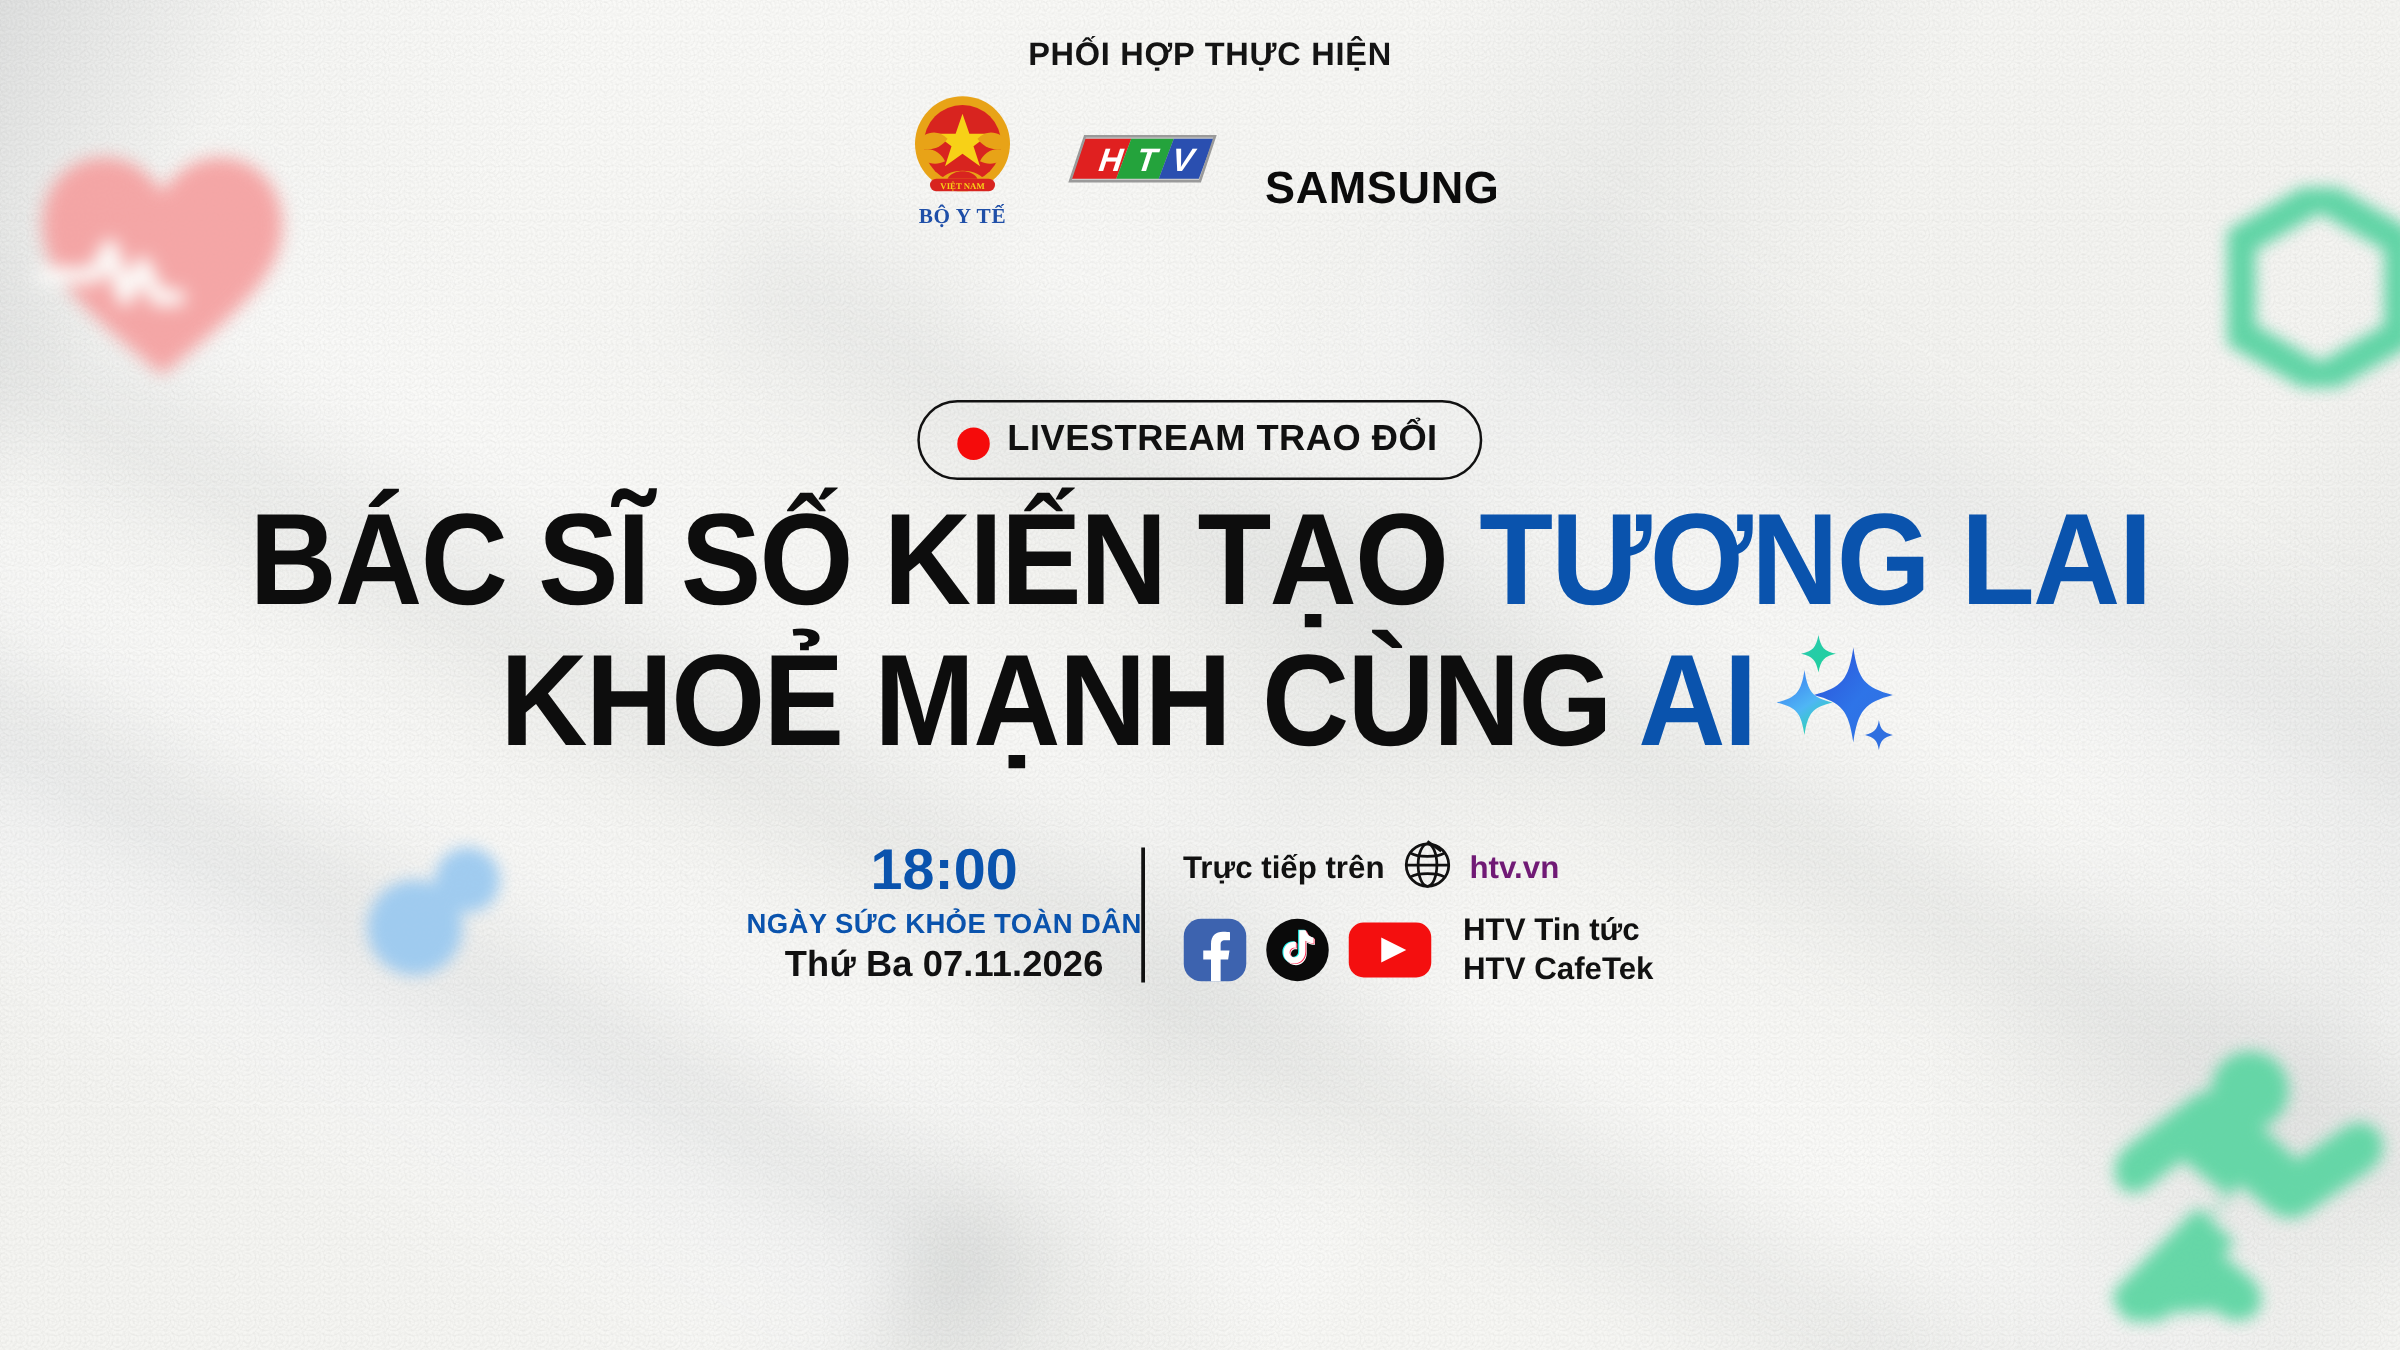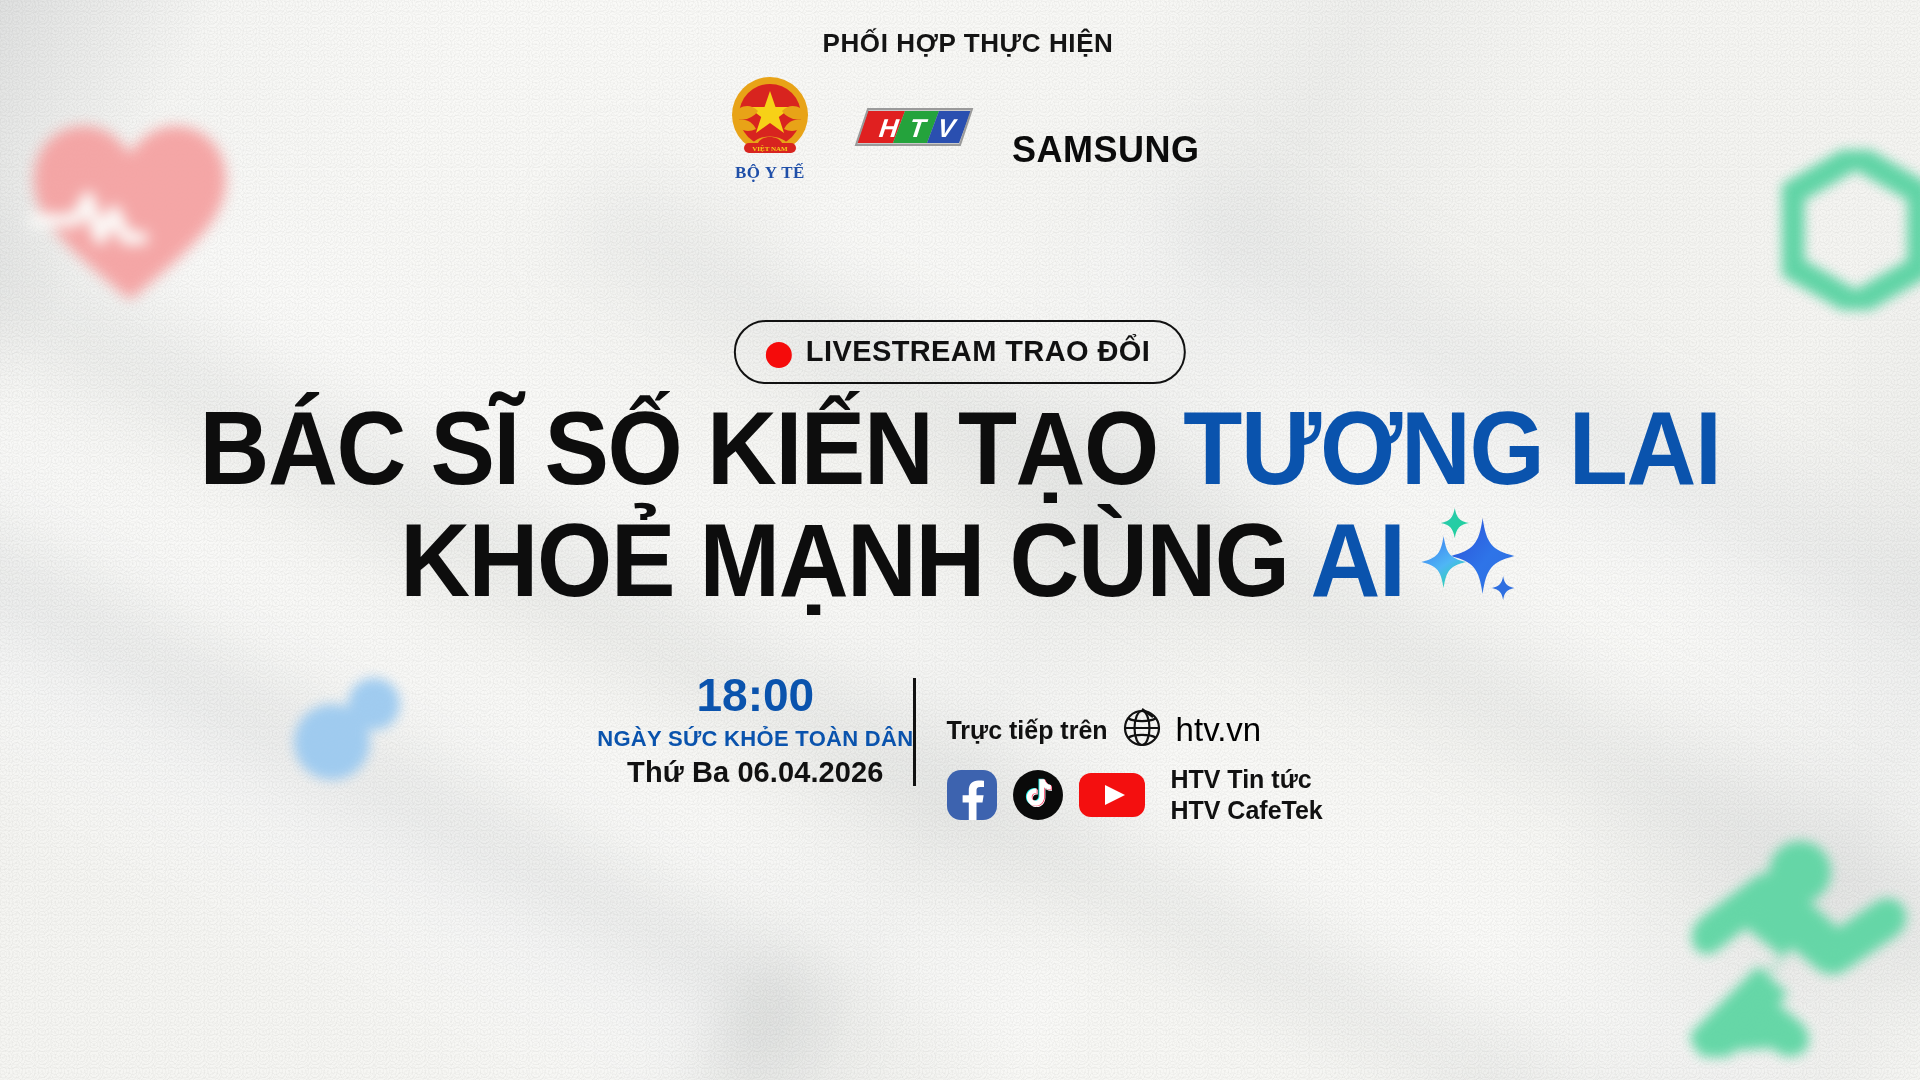--- a/index.html
+++ b/index.html
@@ -113,24 +113,24 @@
   
   #footer{
     position:absolute; z-index:3; top:672px; left:0; right:0;
     display:flex; justify-content:center; align-items:flex-start; gap:0;
   }
   #time-block{ text-align:center; }
   #time-value{ font-weight:800; font-size:46px; color:#0A53AD; letter-spacing:0px; line-height:1; }
   #time-caption{ font-weight:700; font-size:22px; color:#0A53AD; letter-spacing:.3px; margin-top:8px; }
   #time-date{ font-weight:700; font-size:29px; color:#111; letter-spacing:.1px; margin-top:4px; }
   #divider{ width:3px; background:#111; height:108px; margin:6px 0 0 0; flex:none; }
-  #channels{ padding-left:30px;margin-top:36px; }
+  #channels{ padding-left:30px; }
   #row-web{ display:flex; align-items:center; gap:14px; }
   #web-label{ font-weight:700; font-size:25px; color:#111; }
-  #web-url{ font-weight:400; font-size:33px; color:#000000; }
+  #web-url{ font-weight:700; font-size:25px; color:#701a75; }
   #row-social{ display:flex; align-items:center; gap:16px; margin-top:12px; }
   #social-icons{ display:flex; align-items:center; gap:14px; }
   .sicon{ width:52px; height:52px; flex:none; }
   #channel-names{ margin-left:8px; }
   .chan{ font-weight:700; font-size:25px; color:#111; line-height:1.22; }
 </style>
 </head>
 <body>
 
 <div id="bg">
@@ -261,21 +261,21 @@
       </svg>
     </span>
   </div>
 </div>
 
 <div id="footer">
 
   <div id="time-block">
     <div id="time-value">18:00</div>
     <div id="time-caption">NGÀY SỨC KHỎE TOÀN DÂN</div>
-    <div id="time-date">Thứ Ba 06.04.2026</div>
+    <div id="time-date">Thứ Ba 07.11.2026</div>
   </div>
 
   <div id="divider"></div>
 
   <div id="channels">
     <div id="row-web">
       <span id="web-label">Trực tiếp trên</span>
       <span>
         <svg viewBox="0 0 40 40" width="40" height="40">
           <circle cx="20" cy="20" r="17" fill="none" stroke="#111" stroke-width="2.2"></circle>

